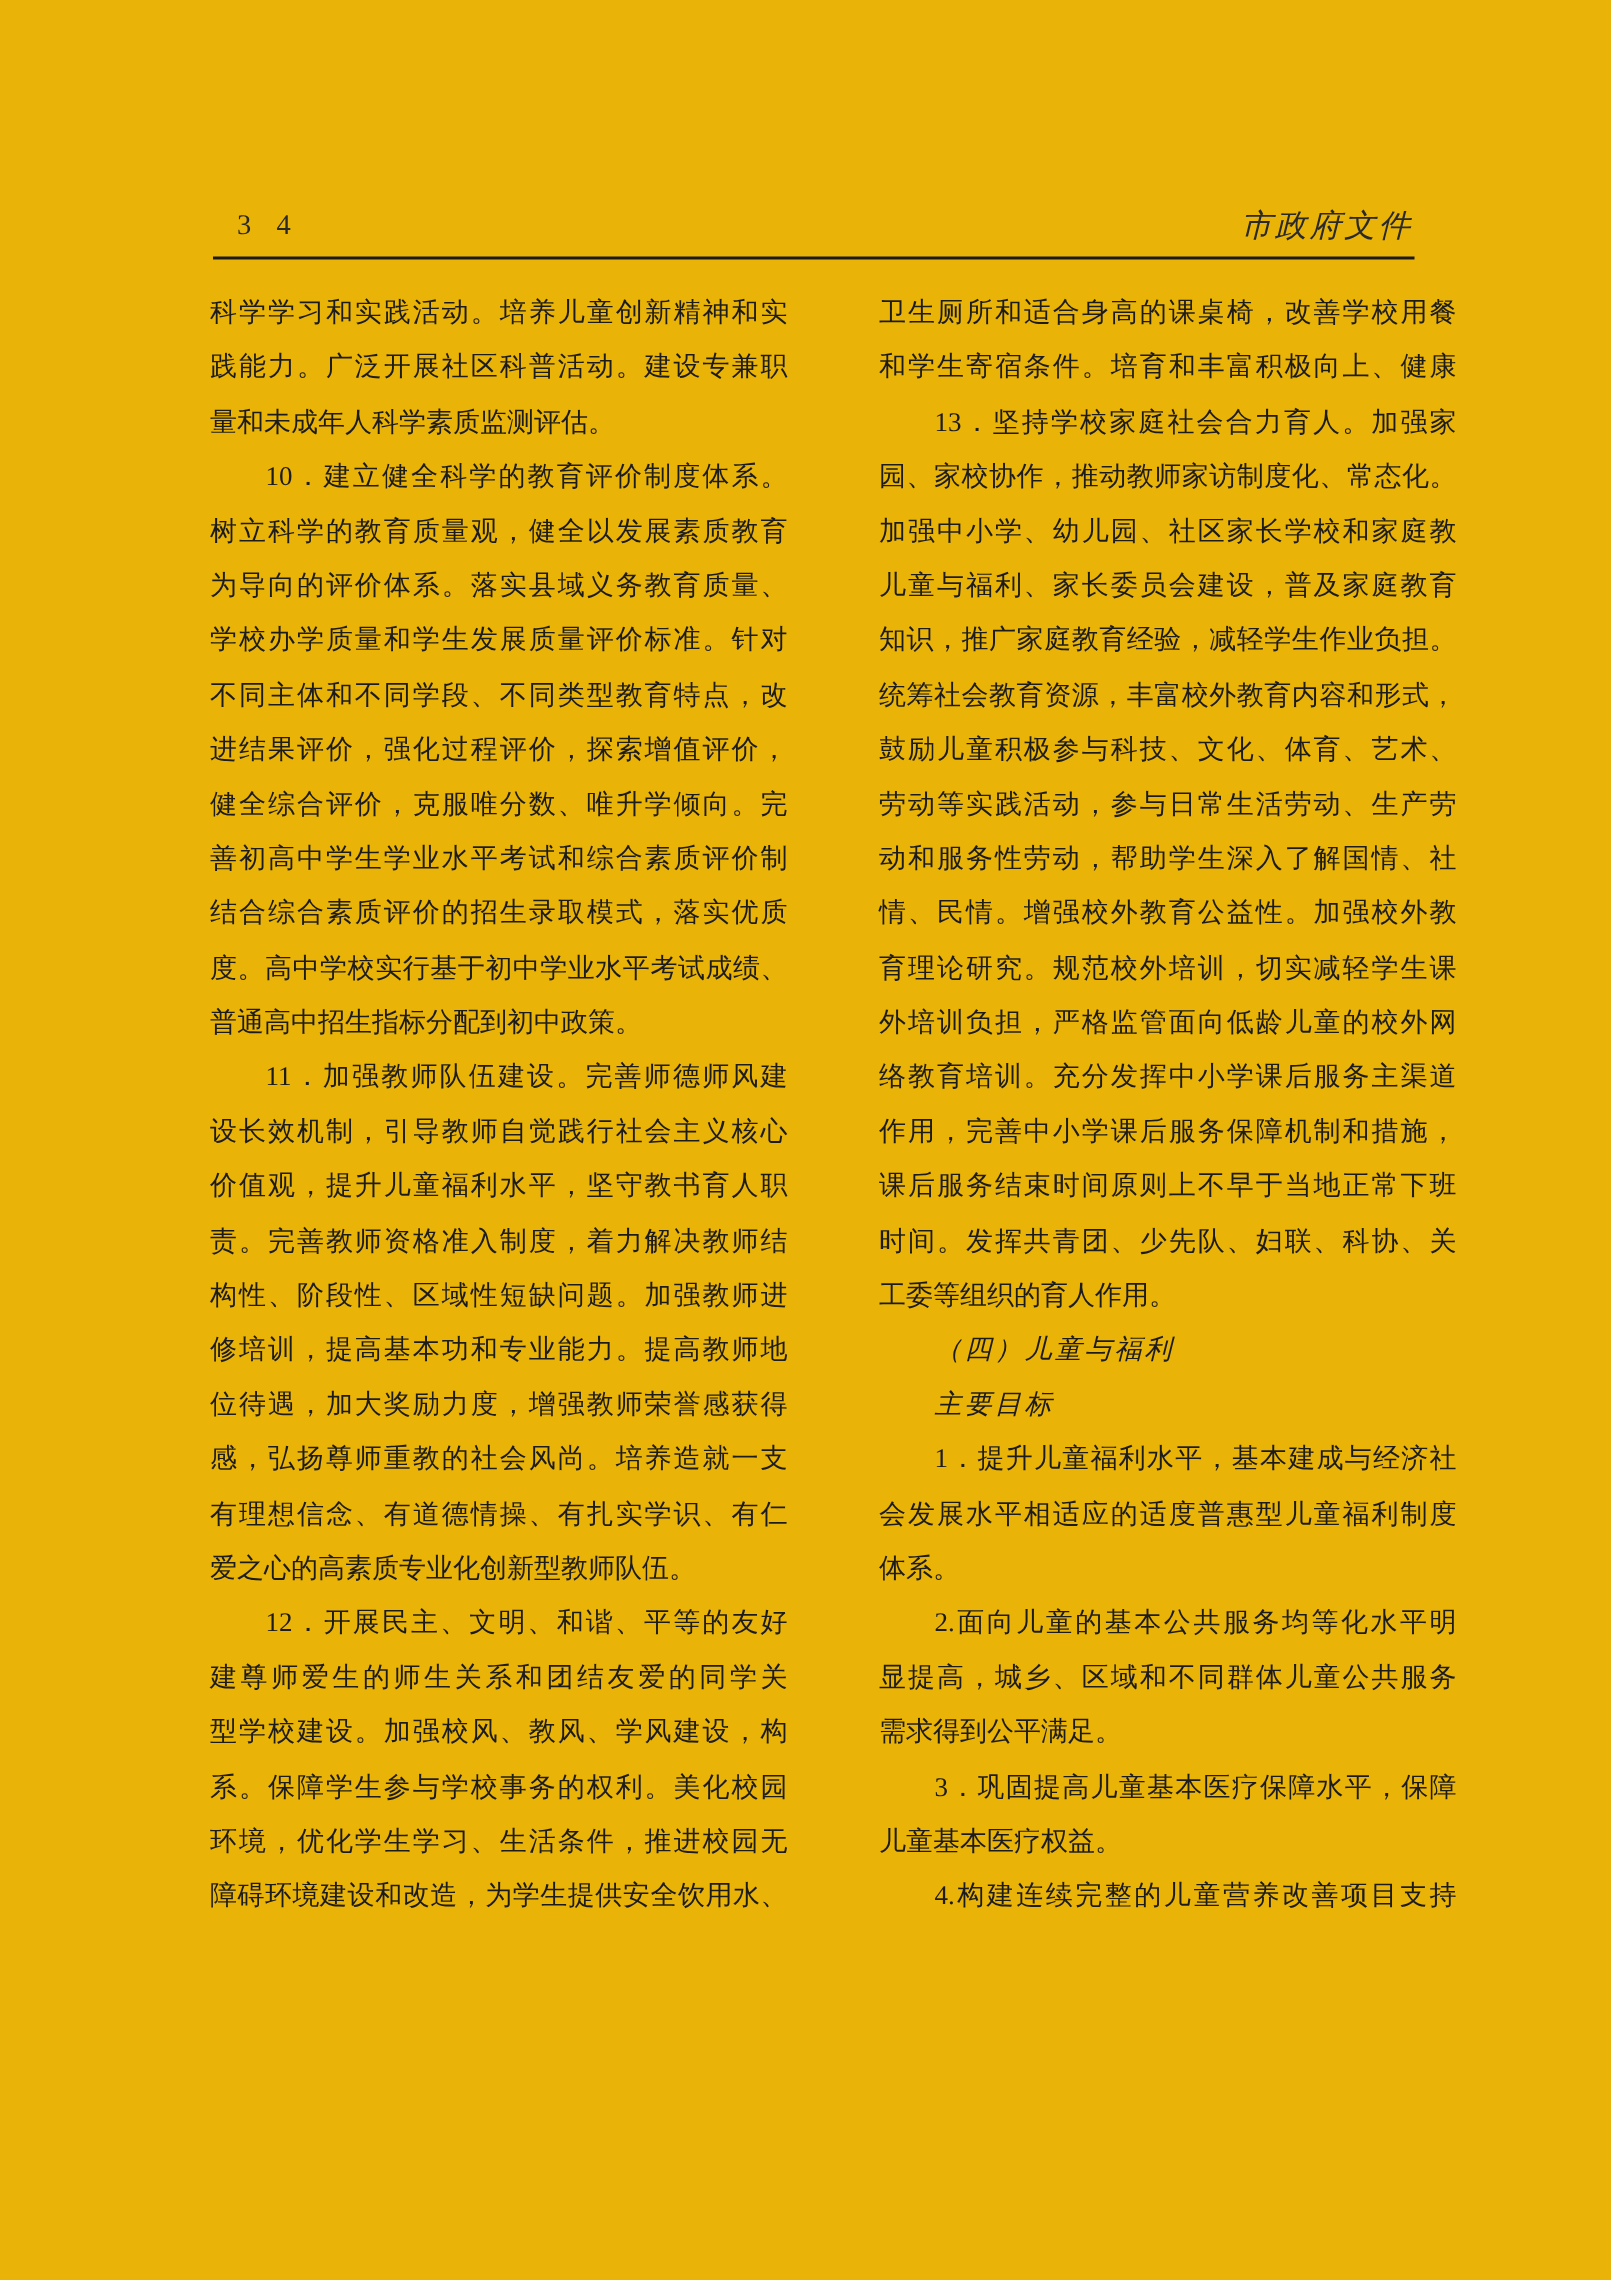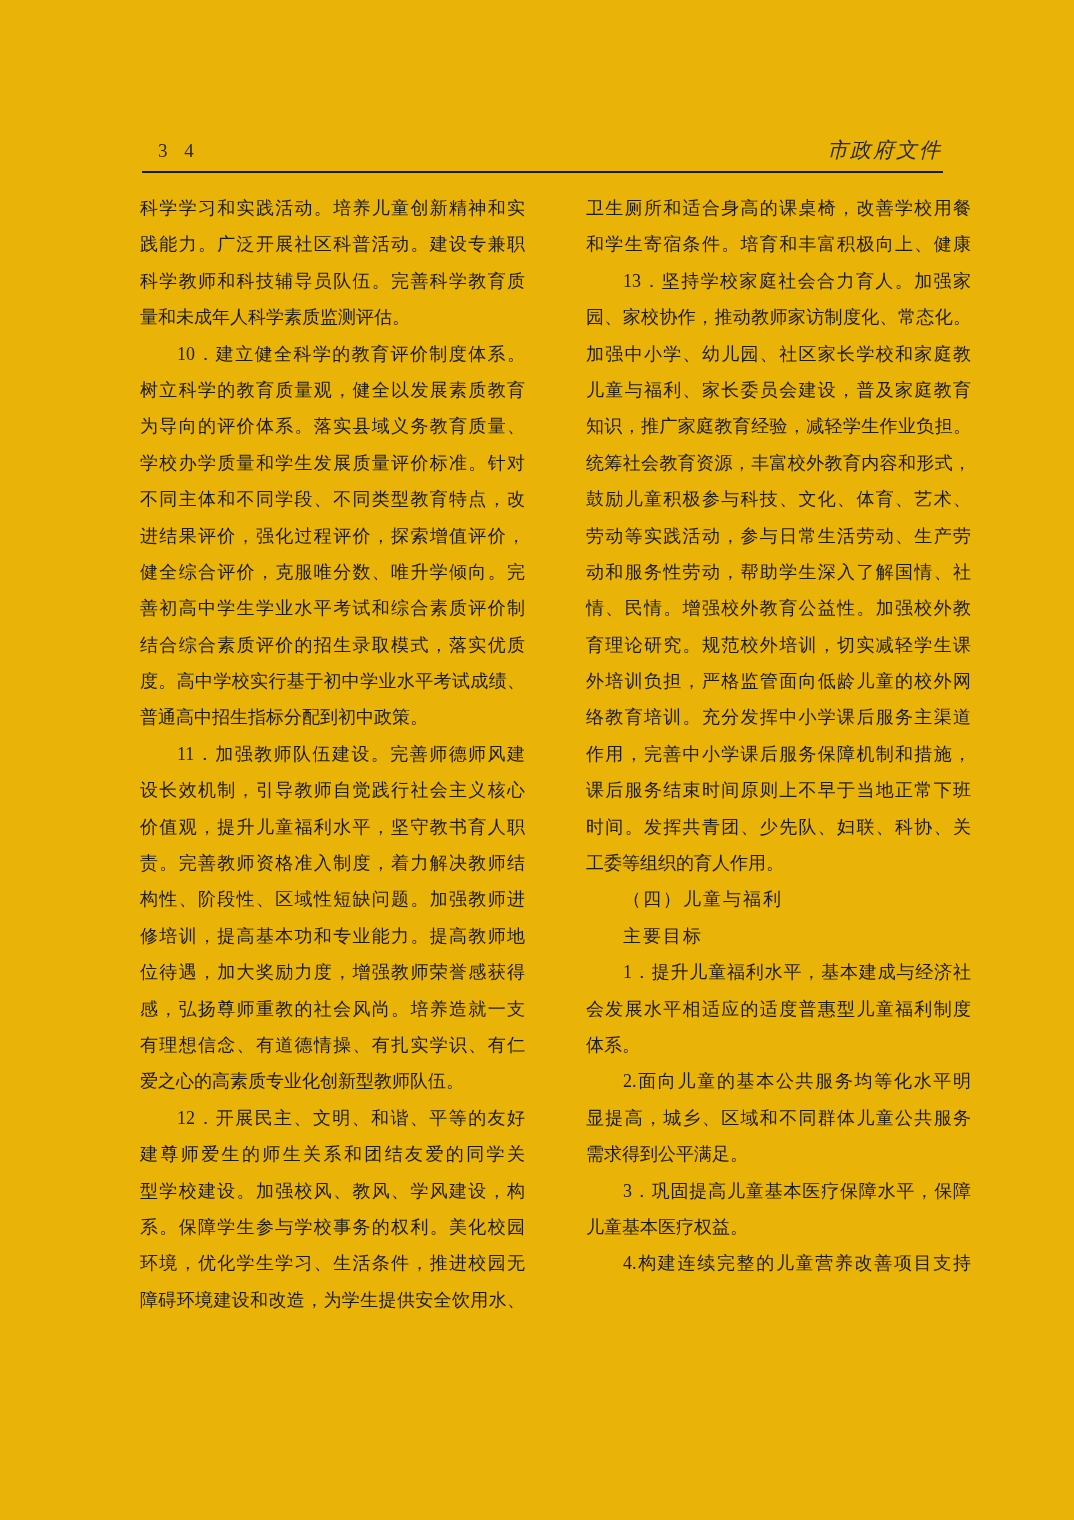--- a/index.html
+++ b/index.html
@@ -60,38 +60,38 @@
     color: #1c1c1c;
   }
   .line.justify {
     white-space: normal;
     text-align: justify;
     text-align-last: justify;
     text-justify: inter-character;
   }
   .line.indent { padding-left: 37px; }
   .line.kai {
+    font-style: italic;
     letter-spacing: 2px;
   }
 </style>
 </head>
 <body>
 
 <div class="page">
 
   <div class="header-pagenum">3 4</div>
 
   <div class="header-title">市政府文件</div>
 
   <div class="header-rule"></div>
 
   <div class="column column-left">
       <div class="line justify">科学学习和实践活动。培养儿童创新精神和实</div>
       <div class="line justify">践能力。广泛开展社区科普活动。建设专兼职</div>
-      <div class="line justify">科学教师和科技辅导员队伍。完善科学教育质</div>
       <div class="line">量和未成年人科学素质监测评估。</div>
       <div class="line indent justify">10．建立健全科学的教育评价制度体系。</div>
       <div class="line justify">树立科学的教育质量观，健全以发展素质教育</div>
       <div class="line justify">为导向的评价体系。落实县域义务教育质量、</div>
       <div class="line justify">学校办学质量和学生发展质量评价标准。针对</div>
       <div class="line justify">不同主体和不同学段、不同类型教育特点，改</div>
       <div class="line justify">进结果评价，强化过程评价，探索增值评价，</div>
       <div class="line justify">健全综合评价，克服唯分数、唯升学倾向。完</div>
       <div class="line justify">善初高中学生学业水平考试和综合素质评价制</div>
       <div class="line justify">结合综合素质评价的招生录取模式，落实优质</div>

